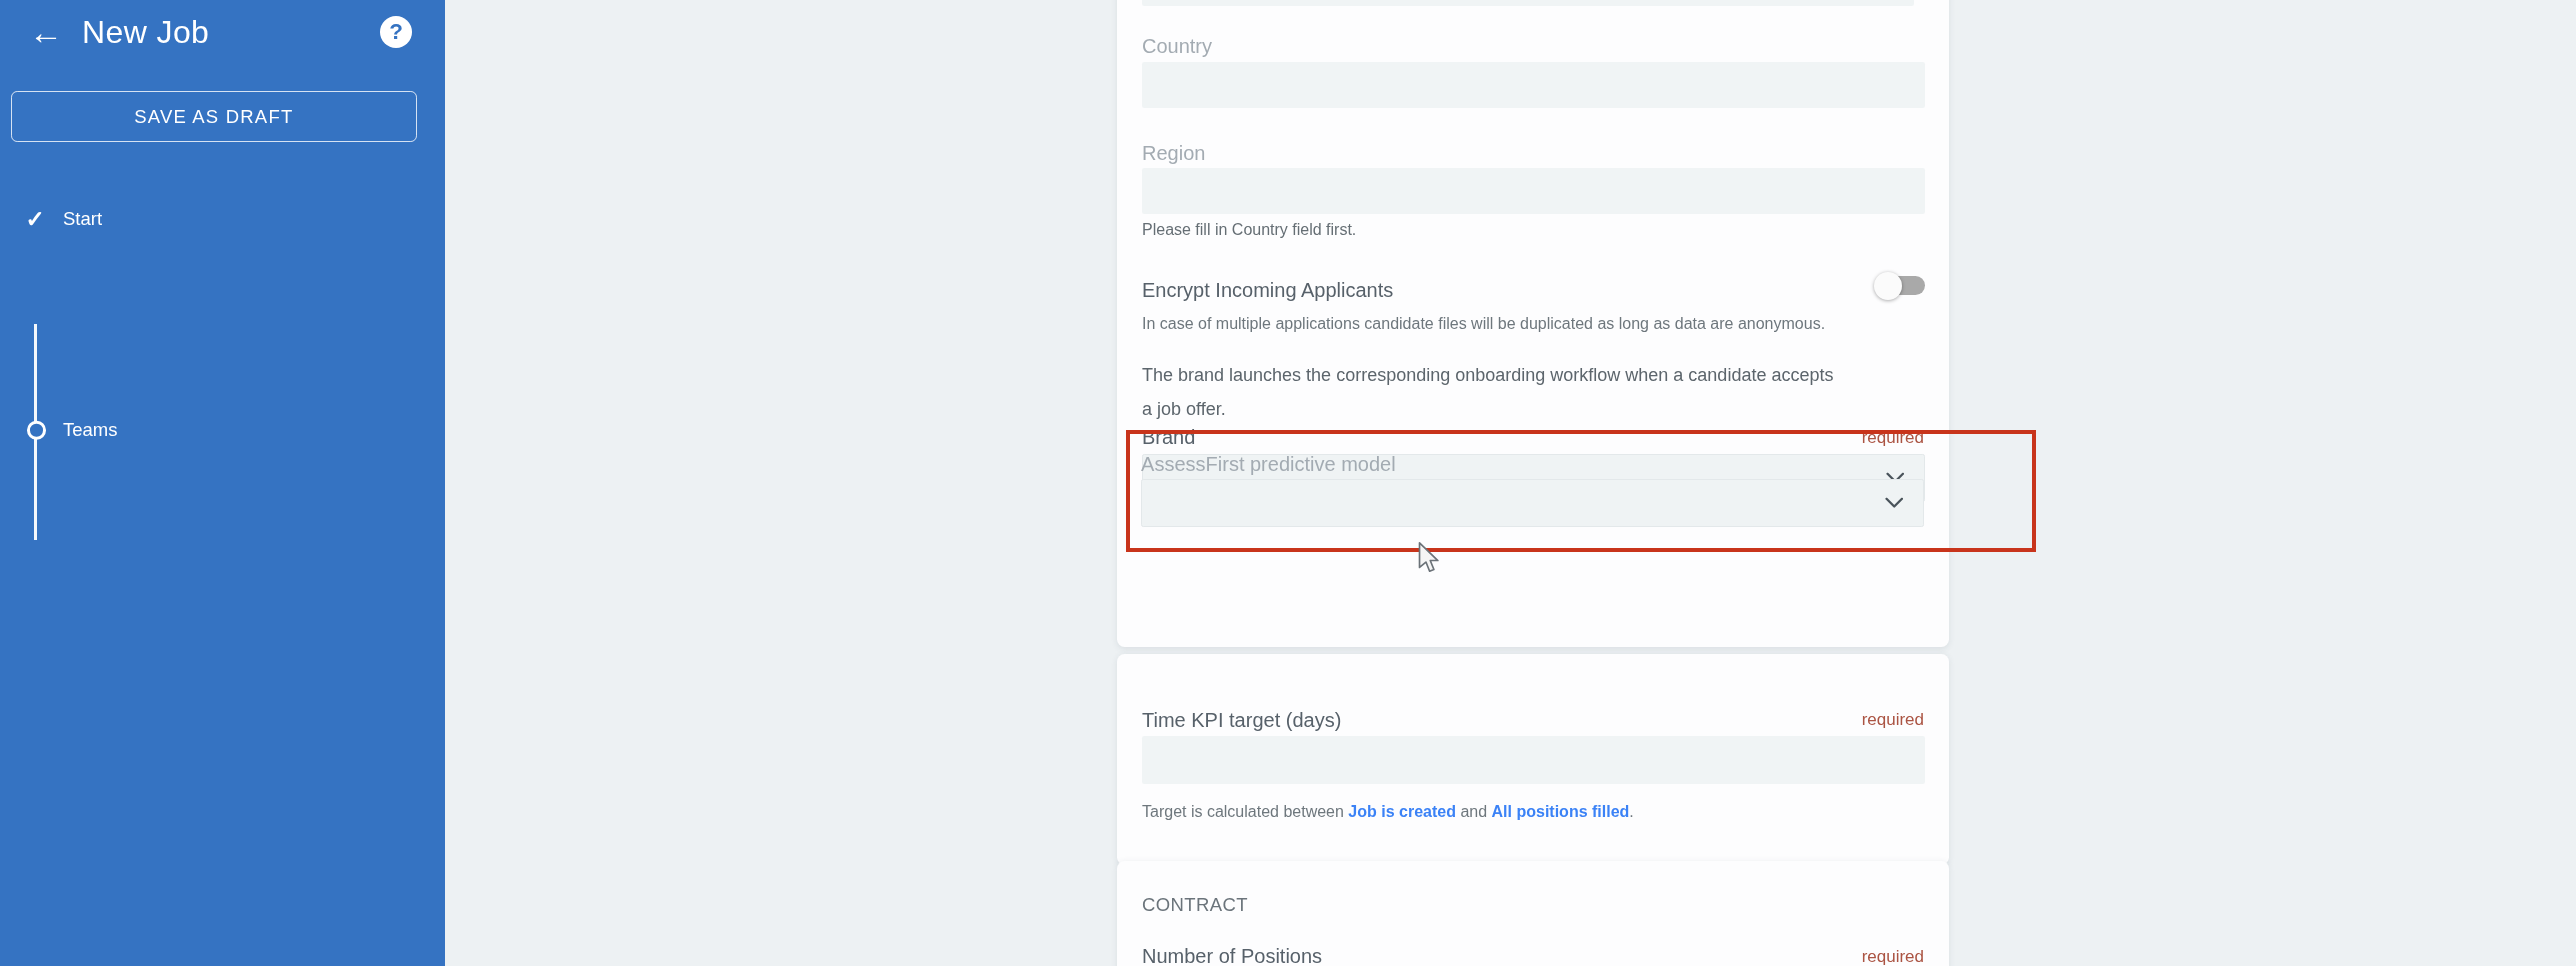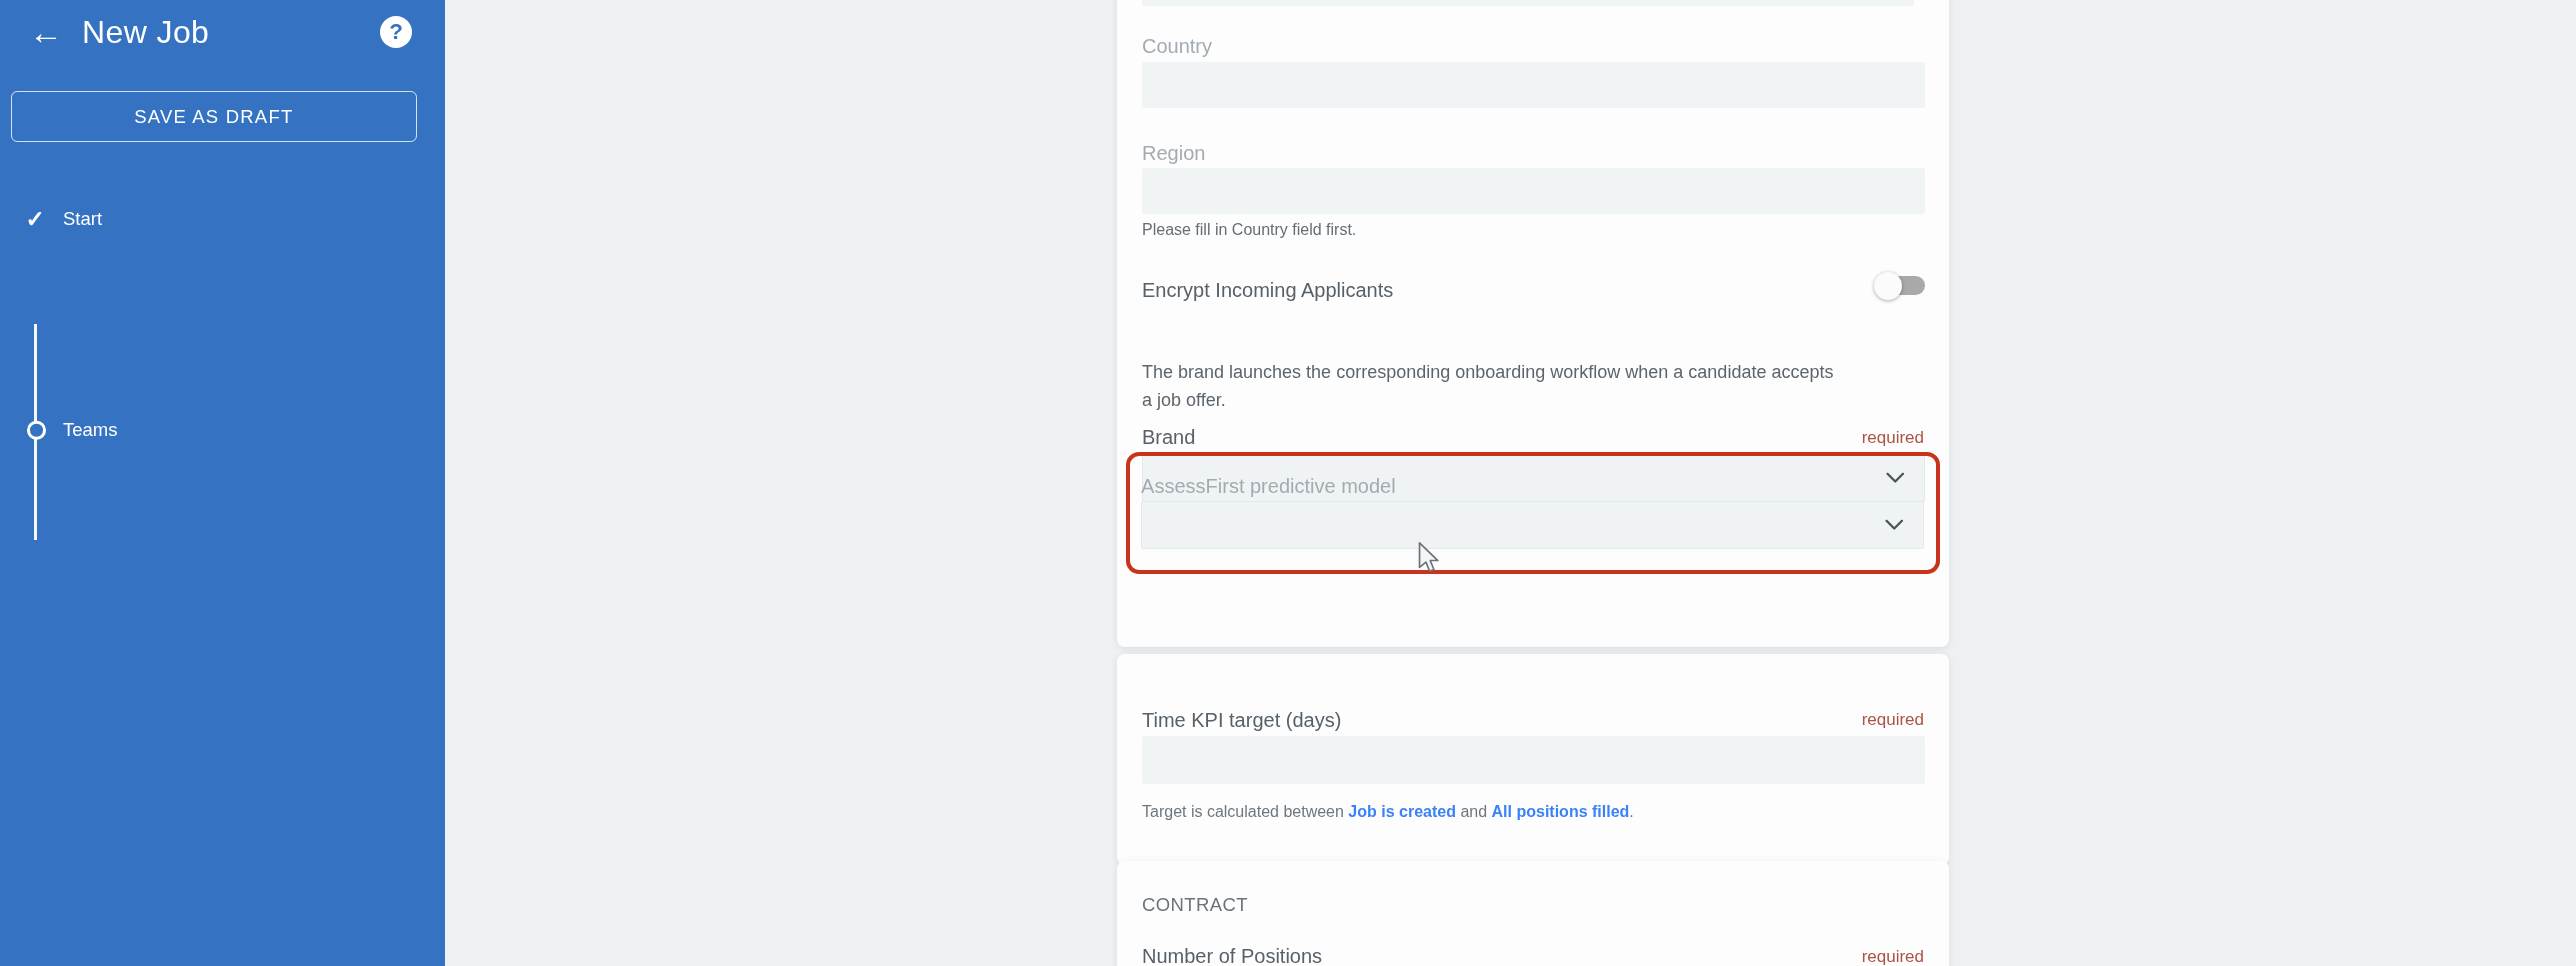--- a/index.html
+++ b/index.html
@@ -80,21 +80,21 @@
     cursor:pointer;
   }
   .select-box svg { position:absolute; right:20px; top:50%; transform:translateY(-50%); }
 
   .flabel { position:absolute; left:25px; font-size:20px; color:#a3abb2; }
   .dlabel { position:absolute; left:25px; font-size:20px; color:#57616a; }
   .note   { position:absolute; left:25px; font-size:16px; color:#656e74; }
   .required { position:absolute; right:25px; font-size:17px; color:#ab5443; }
   .para {
     position:absolute; left:25px; width:703px;
-    font-size:18px; line-height:28px; color:#5c656c;
+    font-size:18px; line-height:34px; color:#5c656c;
   }
   .help-line { position:absolute; left:25px; font-size:16px; color:#6e777d; }
   .help-line b { color:#3b82f6; }
   .section-title {
     position:absolute; left:25px; font-size:18.5px; color:#6b747b; letter-spacing:0.4px;
   }
 
   
   .toggle { position:absolute; left:757px; top:272px; width:51px; height:31px; cursor:pointer; }
   .toggle .track {
@@ -102,22 +102,22 @@
     background:#a9a9a9; border-radius:10px;
   }
   .toggle .knob {
     position:absolute; left:0; top:1.5px; width:28px; height:28px;
     background:#fbfbfb; border-radius:50%;
     box-shadow:0 0.8px 3.9px rgba(0,0,0,0.35);
   }
 
   
   .highlight-box {
-    position:absolute; left:9.3px; top:514px; width:814px; height:122px;
-    border:4.6px solid #c8341b; border-radius:13px;
+    position:absolute; left:9.3px; top:492px; width:910px; height:122px;
+    border:4.6px solid #c8341b; border-radius:0;
   }
   .highlight-box .flabel { left:10.8px; top:18.5px; }
   .highlight-box .select-box { left:10.8px; top:45px; width:783px; }
 
   
   .top-sliver {
     position:absolute; left:25px; top:31px; width:772px; height:37px;
     background:#f0f4f5; border-radius:0 0 2.3px 2.3px;
   }
 
@@ -159,20 +159,21 @@
 
     <div class="flabel" style="top:204px;">Region</div>
     <div class="field-box" style="top:230px;"></div>
     <div class="note" style="top:283px;">Please fill in Country field first.</div>
 
     <div class="dlabel" style="top:341px;">Encrypt Incoming Applicants</div>
     <div class="toggle" style="top:332px;">
       <span class="track"></span>
       <span class="knob"></span>
     </div>
+    <div class="help-line" style="top:377px;">In case of multiple applications candidate files will be duplicated as long as data are anonymous.</div>
 
     <div class="para" style="top:420px;">The brand launches the corresponding onboarding workflow when a candidate accepts a job offer.</div>
 
     <div class="dlabel" style="top:488px;">Brand</div>
     <div class="required" style="top:490px;">required</div>
     <div class="select-box" style="top:516px;">
       <span></span>
       <svg width="18.5" height="11.6" viewBox="0 0 24 15">
         <path d="M2 2 L12 12 L22 2" stroke="#4a545b" stroke-width="3" fill="none" stroke-linecap="round" stroke-linejoin="round"></path>
       </svg>

